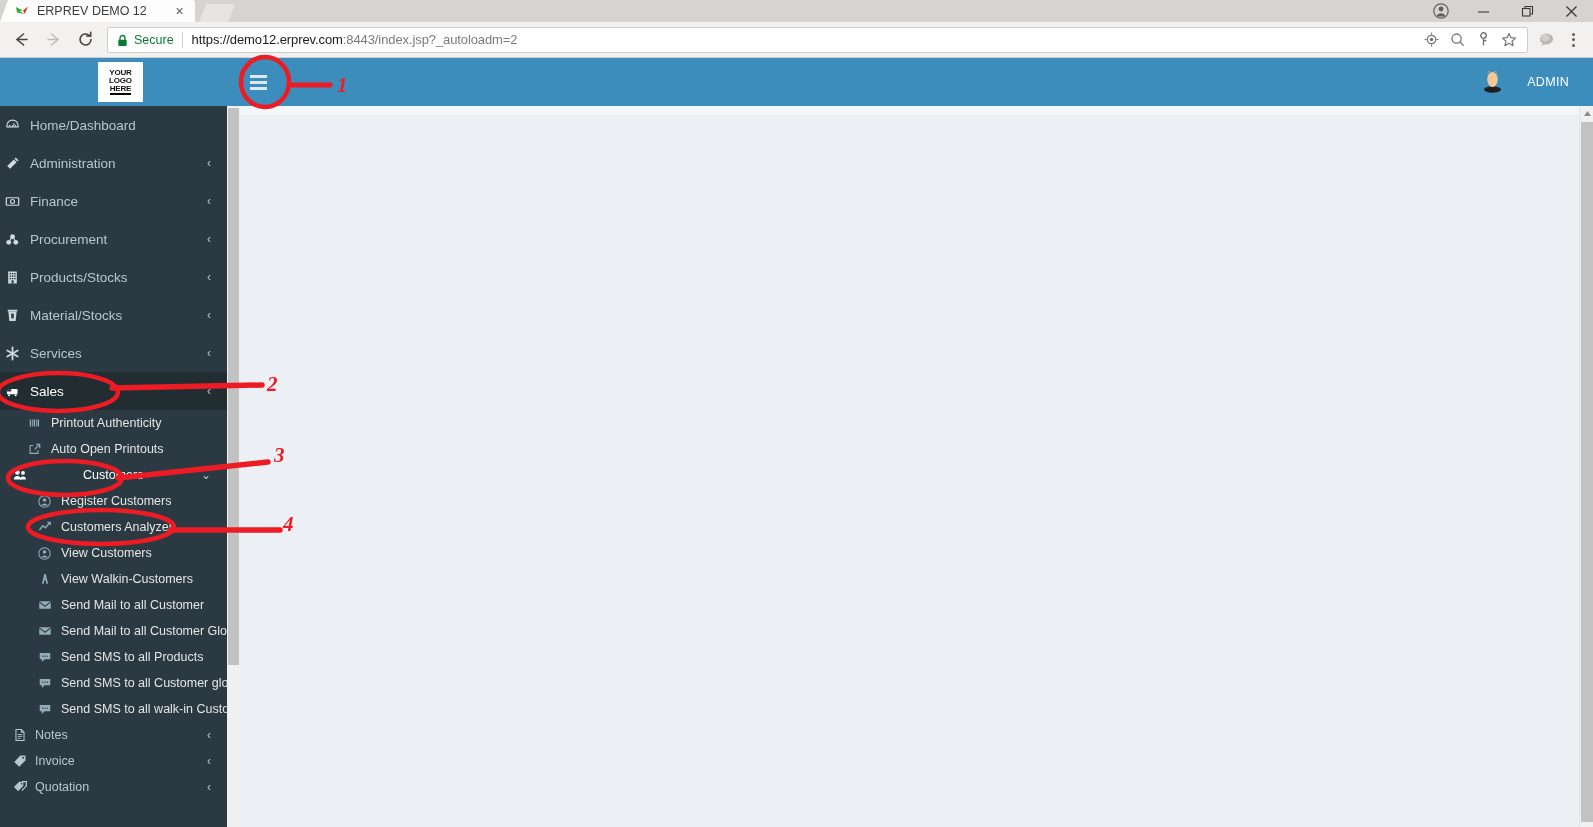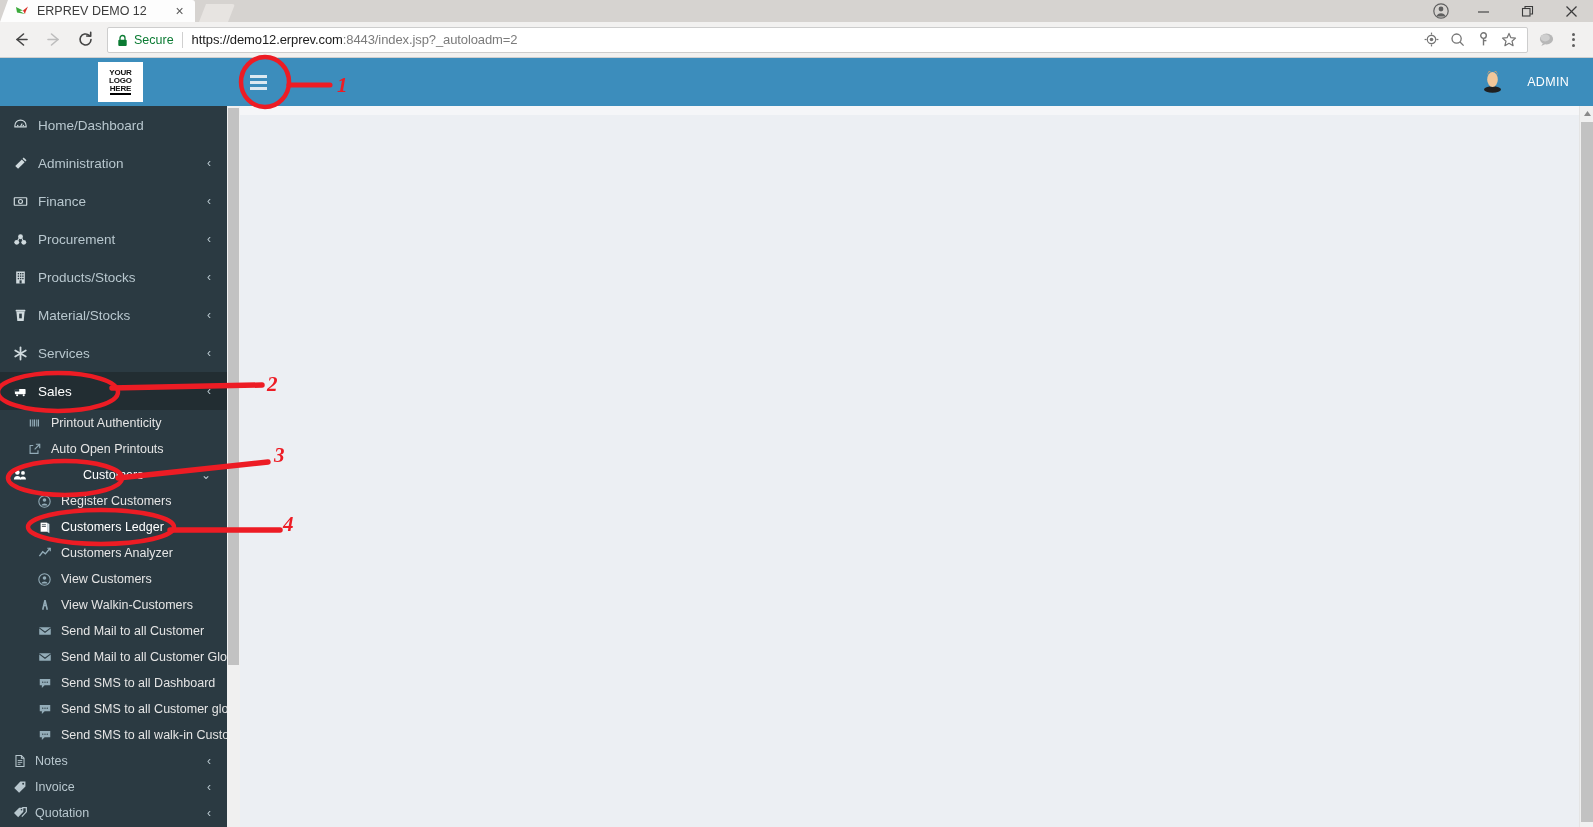--- a/index.html
+++ b/index.html
@@ -110,21 +110,21 @@
   }
   .avatar { width: 17px; height: 22px; position: relative; }
   .user-name { font-size: 12.5px; color: #fff; letter-spacing: 0.3px; margin-left: 17px; }
 
   
   .sidebar {
     position: absolute; left: 0; top: 48px; width: 227px; height: 721px;
     background: #2b3a42; overflow: hidden;
   }
   .menu-item {
-    height: 38px; display: flex; align-items: center; padding-left: 13px;
+    height: 38px; display: flex; align-items: center; padding-left: 5px;
     position: relative; color: #b8c7ce; font-size: 13.5px; white-space: nowrap;
   }
   .menu-item.active { background: #222d32; color: #fff; }
   .menu-item .mi-icon {
     width: 22px; flex: 0 0 22px; display: flex; align-items: center;
     justify-content: flex-start; color: #d0dade;
   }
   .menu-item .mi-label { margin-left: 3px; }
   .menu-item .chev {
     position: absolute; right: 16px; font-size: 12px; color: #b8c7ce;
@@ -484,31 +484,20 @@
         <span class="si-icon">
           <svg width="13" height="13" viewBox="0 0 16 16">
               <circle cx="8" cy="8" r="7" fill="none" stroke="#93acb8" stroke-width="1.3"></circle>
               <circle cx="8" cy="6.2" r="2.2" fill="#93acb8"></circle>
               <path d="M3.9 13 a4.6 4.6 0 0 1 8.2 0 Z" fill="#93acb8"></path>
             </svg>
         </span>
         <span class="si-label">Register Customers</span>
       </div>
 
-      <div class="submenu-item sub2 highlight">
-        <span class="si-icon">
-          <svg width="14" height="14" viewBox="0 0 16 16">
-              <path d="M3 3 h7.4 v10.4 h-7.4 Z" fill="#fff"></path>
-              <path d="M10.4 3 l2.6 1.6 v10.4 l-2.6 -1.6 Z" fill="#d6e2e8"></path>
-              <line x1="4.4" y1="5.4" x2="9" y2="5.4" stroke="#2b3a42" stroke-width="0.9"></line>
-              <line x1="4.4" y1="7.4" x2="9" y2="7.4" stroke="#2b3a42" stroke-width="0.9"></line>
-            </svg>
-        </span>
-        <span class="si-label">Customers Ledger</span>
-      </div>
 
       <div class="submenu-item sub2">
         <span class="si-icon">
           <svg width="14" height="14" viewBox="0 0 16 16">
               <path d="M1.6 11.6 L5.4 6.6 L8.4 9 L13.8 2.6" fill="none" stroke="#93acb8" stroke-width="1.6"></path>
               <path d="M10.6 2.6 h3.4 v3.4" fill="none" stroke="#93acb8" stroke-width="1.3"></path>
             </svg>
         </span>
         <span class="si-label">Customers Analyzer</span>
       </div>
@@ -558,21 +547,21 @@
         <span class="si-icon">
           <svg width="14" height="14" viewBox="0 0 16 16">
               <path d="M2 3.4 h12 v7.2 h-6.4 L4.4 13.6 V10.6 H2 Z" fill="#93acb8"></path>
               <g fill="#2b3a42">
                 <circle cx="5.4" cy="7" r="0.8"></circle>
                 <circle cx="8" cy="7" r="0.8"></circle>
                 <circle cx="10.6" cy="7" r="0.8"></circle>
               </g>
             </svg>
         </span>
-        <span class="si-label">Send SMS to all Dashboard</span>
+        <span class="si-label">Send SMS to all Products</span>
       </div>
 
       <div class="submenu-item sub2">
         <span class="si-icon">
           <svg width="14" height="14" viewBox="0 0 16 16">
               <path d="M2 3.4 h12 v7.2 h-6.4 L4.4 13.6 V10.6 H2 Z" fill="#93acb8"></path>
               <g fill="#2b3a42">
                 <circle cx="5.4" cy="7" r="0.8"></circle>
                 <circle cx="8" cy="7" r="0.8"></circle>
                 <circle cx="10.6" cy="7" r="0.8"></circle>

